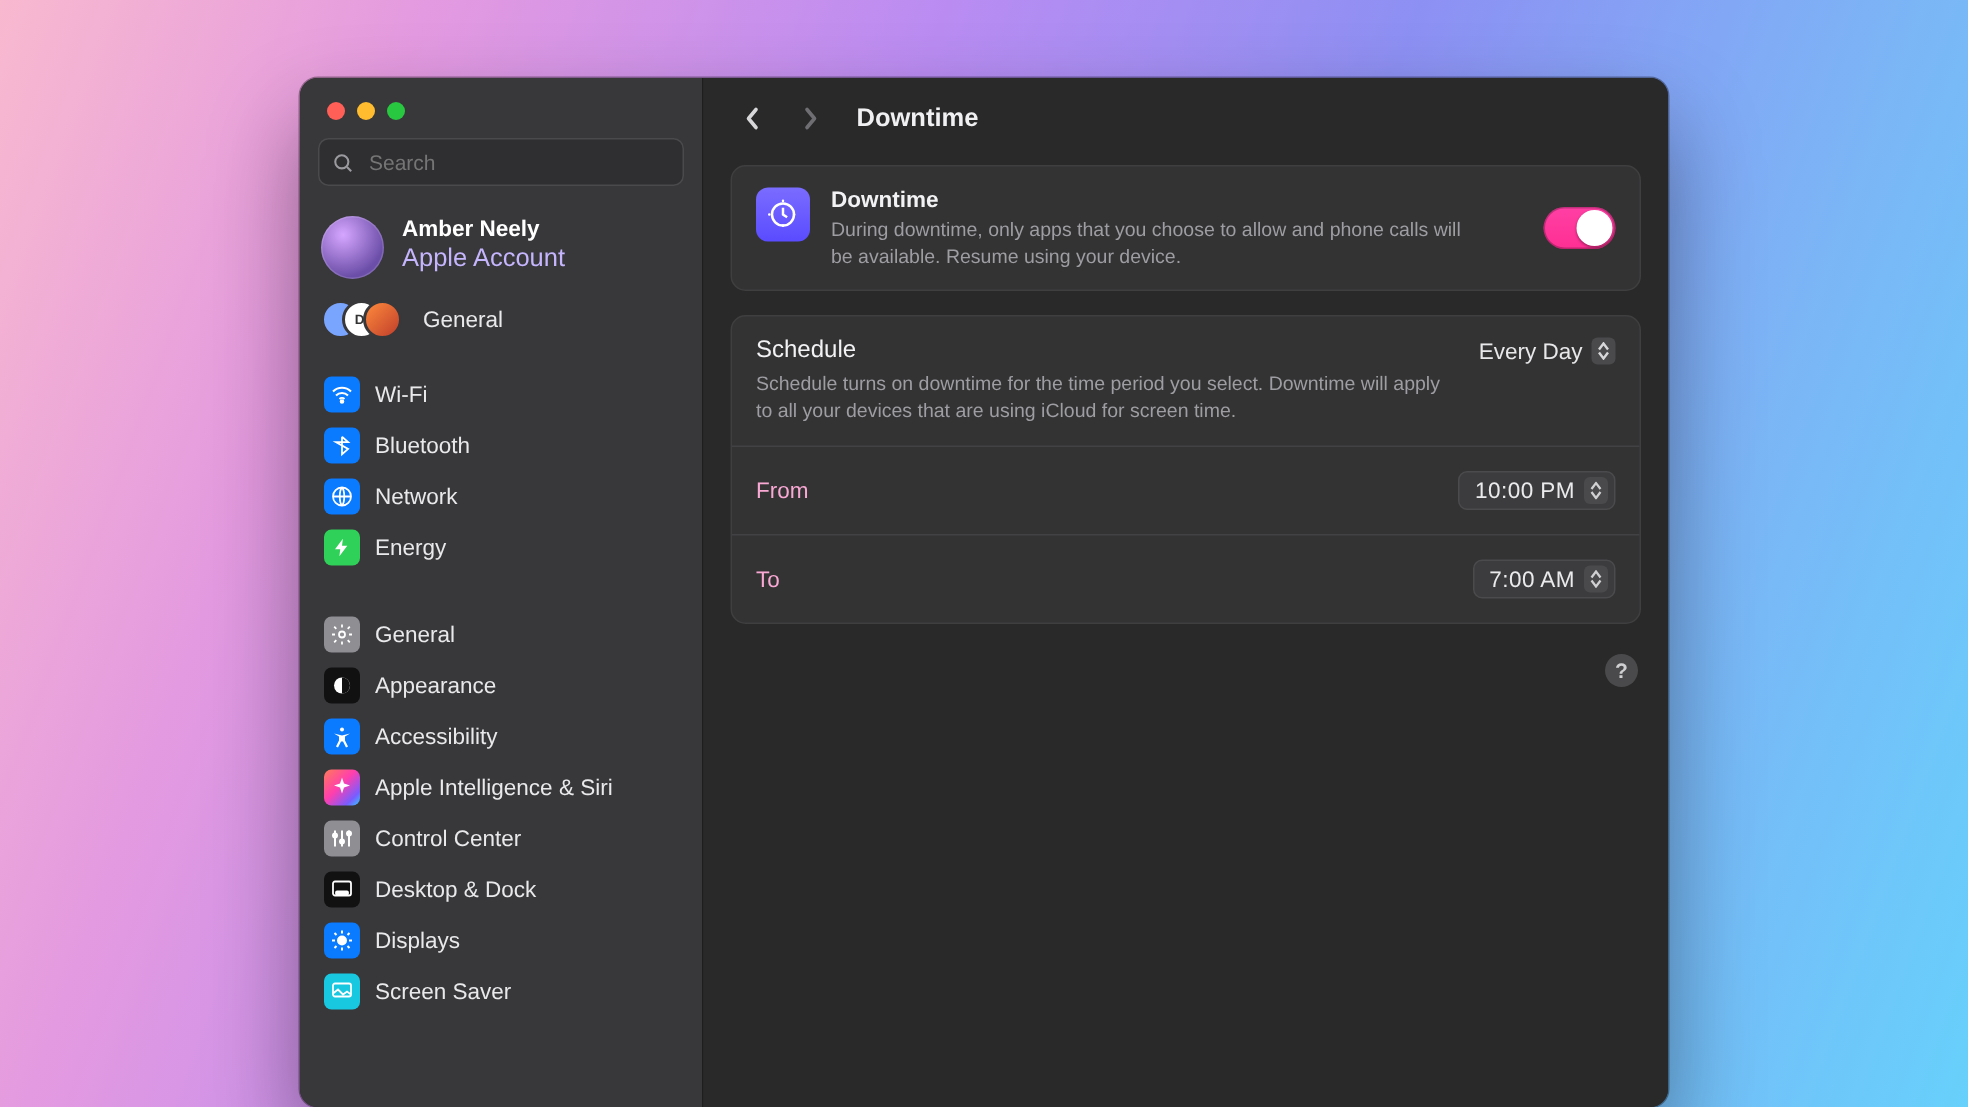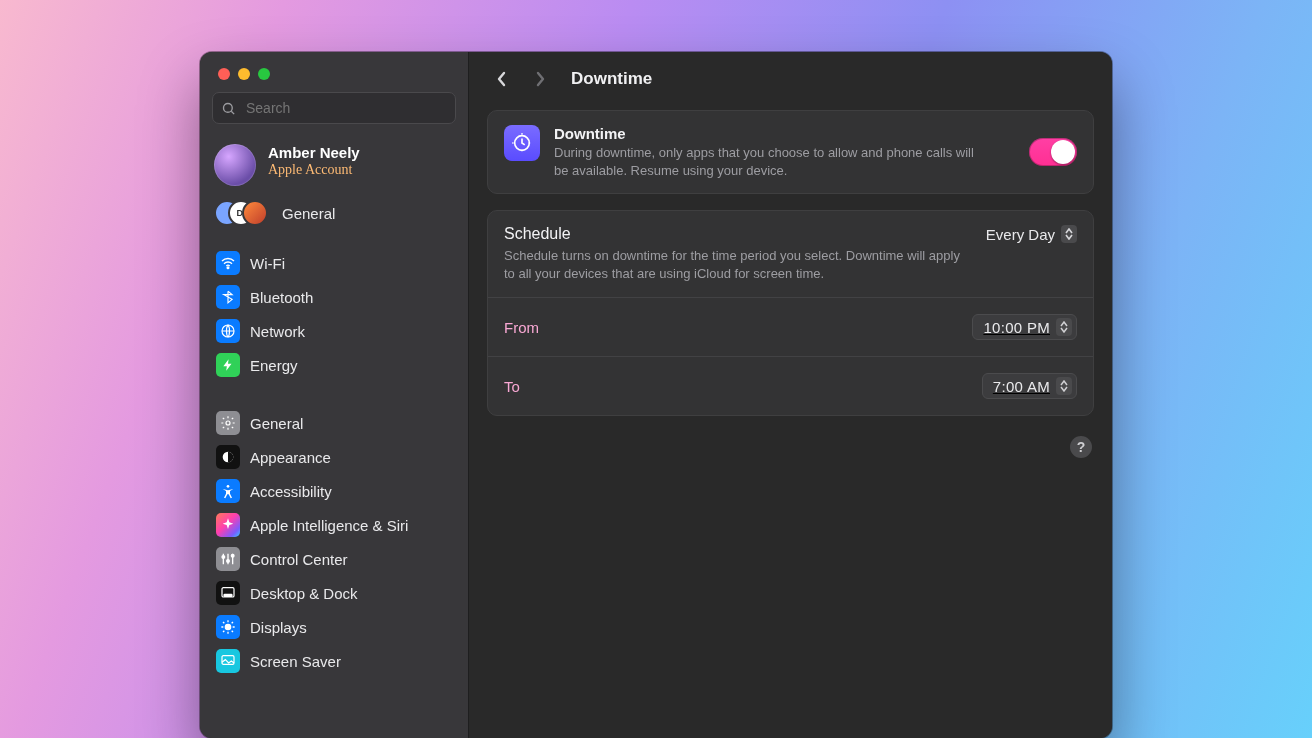--- a/index.html
+++ b/index.html
@@ -34,21 +34,21 @@
     background:#2f2e31;border:1px solid #4a494c;border-radius:7px;
     height:30px;padding:0 8px;
   }
   .search input{
     background:transparent;border:0;outline:0;color:#eab308;font-size:14px;flex:1;
   }
   .search svg{flex:none;}
   .account{display:flex;align-items:flex-start;gap:12px;padding:10px 14px 8px 14px;}
   .avatar{width:42px;height:42px;border-radius:50%;background:radial-gradient(circle at 35% 30%,#d6a6ff,#6b4ea8 70%);box-shadow:inset 0 0 0 1px rgba(255,255,255,.15);}
   .account .name{color:#fff;font-weight:600;font-size:15px;}
-  .account .sub{color:#fdba74;font-size:14px;margin-top:1px;font-family:Liberation Serif, serif;}
+  .account .sub{color:#c4b5fd;font-size:17px;margin-top:1px;}
   .family{display:flex;align-items:center;gap:12px;padding:6px 14px 14px 14px;}
   .fam-avatars{position:relative;width:56px;height:26px;}
   .fam-avatars span{position:absolute;width:22px;height:22px;border-radius:50%;border:2px solid #38373a;top:0;}
   .fam-avatars .a1{left:0;background:#7aa5ff;}
   .fam-avatars .a2{left:14px;background:#fff;color:#333;font-size:9px;font-weight:700;display:flex;align-items:center;justify-content:center;}
   .fam-avatars .a3{left:28px;background:linear-gradient(135deg,#ff8a3c,#bf3e2b);}
   .family .lbl{color:#e9e9eb;font-size:15px;}
   .section{padding:6px 8px;}
   .item{
     display:flex;align-items:center;gap:10px;
@@ -92,21 +92,21 @@
   .stepper-chevrons,.select-chevrons{
     width:16px;height:18px;border-radius:4px;background:#4a4a4c;display:flex;flex-direction:column;align-items:center;justify-content:center;gap:0px;
   }
   .stepper-chevrons svg,.select-chevrons svg{display:block;}
   .sched-sub{color:#9d9da2;font-size:13px;line-height:1.4;margin-top:4px;max-width:470px;}
   .divider{height:1px;background:#424244;margin:14px -16px;}
   .time-row{display:flex;align-items:center;padding:2px 0;}
   .time-row .lbl{color:#f9a8d4;font-size:15px;}
   .time-field{
     margin-left:auto;display:flex;align-items:center;gap:6px;
-    background:#3c3c3e;border:1px solid #4b4b4d;border-radius:6px;padding:3px 4px 3px 10px;text-decoration:underline;
+    background:#3c3c3e;border:1px solid #4b4b4d;border-radius:6px;padding:3px 4px 3px 10px;
   }
   .time-field .val{color:#eaeaec;font-size:15px;letter-spacing:.3px;}
   .help{
     width:22px;height:22px;border-radius:50%;background:#4a4a4c;color:#cfcfd2;
     display:flex;align-items:center;justify-content:center;font-size:14px;font-weight:700;
     margin-left:auto;
   }
   .help-wrap{display:flex;padding:4px 2px 0 2px;}
 </style>
 </head>

